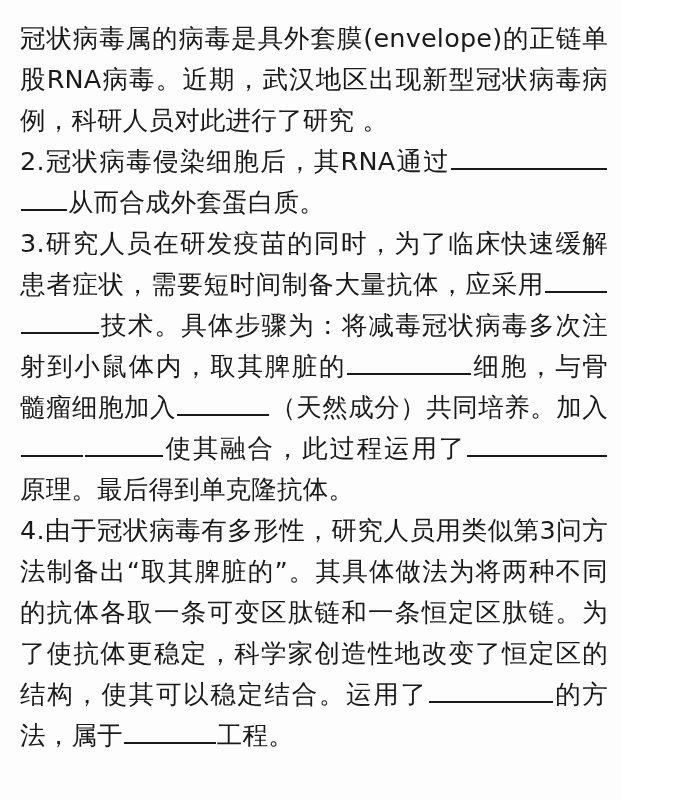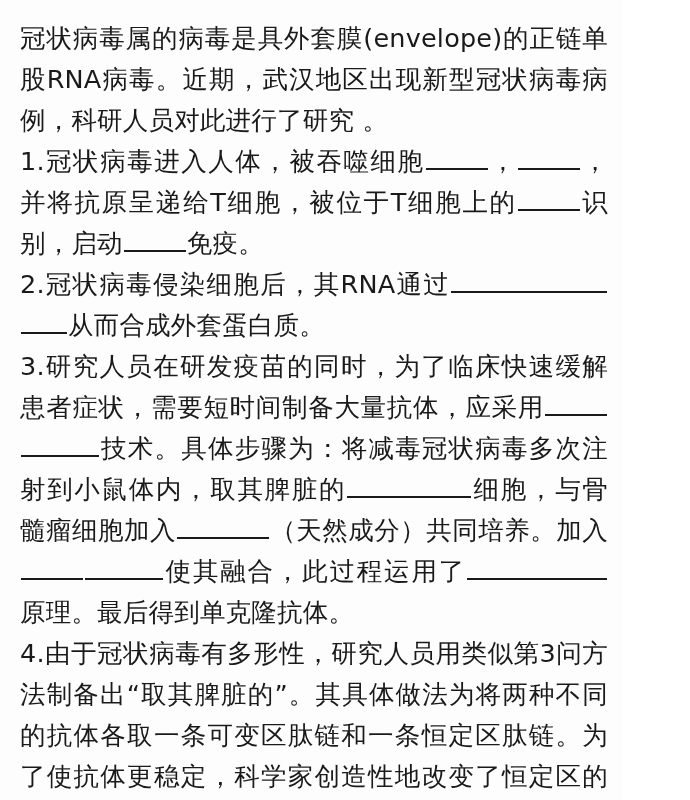--- a/index.html
+++ b/index.html
@@ -49,21 +49,20 @@
   .b10 { width: 156px; }
 </style>
 </head>
 <body>
 
 <div id="page">
   <div class="doc-body">
 
     <p class="para"><span>冠状病毒属的病毒是具外套膜(envelope)的正链单股RNA病毒。近期，武汉地区出现新型冠状病毒病例，科研人员对此进行了研究 。</span></p>
 
-    <p class="para"><span>1.</span><span>冠状病毒进入人体，被吞噬细胞</span><span class="blank b4"></span><span>，</span><span class="blank b4"></span><span>，并将抗原呈递给T细胞，被位于T细胞上的</span><span class="blank b4"></span><span>识别，启动</span><span class="blank b4"></span><span>免疫。</span></p>
 
     <p class="para"><span>2.</span><span>冠状病毒侵染细胞后，其RNA通过</span><span class="blank b10"></span><span class="blank b3"></span><span>从而合成外套蛋白质。</span></p>
 
     <p class="para"><span>3.</span><span>研究人员在研发疫苗的同时，为了临床快速缓解患者症状，需要短时间制备大量抗体，应采用</span><span class="blank b4"></span><span class="blank b5"></span><span>技术。具体步骤为：将减毒冠状病毒多次注射到小鼠体内，取其脾脏的</span><span class="blank b8"></span><span>细胞，与骨髓瘤细胞加入</span><span class="blank b6"></span><span>（天然成分）共同培养。加入</span><span class="blank b4"></span><span class="blank b5"></span><span>使其融合，此过程运用了</span><span class="blank b9"></span><span>原理。最后得到单克隆抗体。</span></p>
 
     <p class="para"><span>4.</span><span>由于冠状病毒有多形性，研究人员用类似第3问方法制备出“取其脾脏的”。其具体做法为将两种不同的抗体各取一条可变区肽链和一条恒定区肽链。为了使抗体更稳定，科学家创造性地改变了恒定区的结构，使其可以稳定结合。运用了</span><span class="blank b8"></span><span>的方法，属于</span><span class="blank b6"></span><span>工程。</span></p>
 
   </div>
 </div>
 

